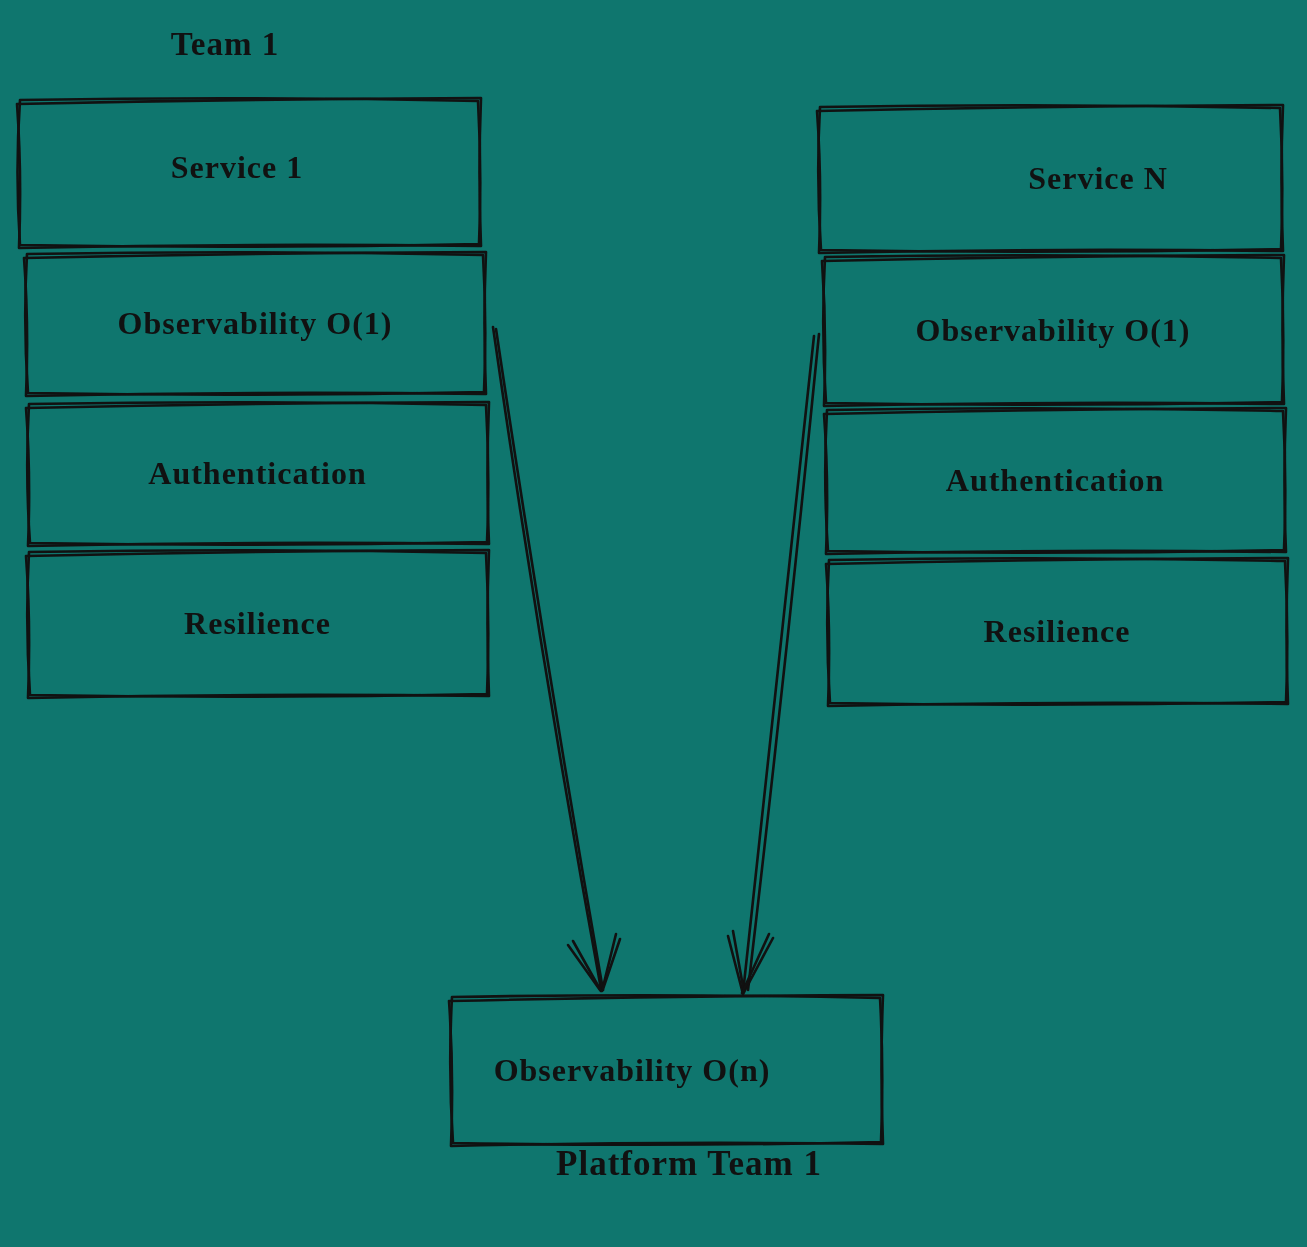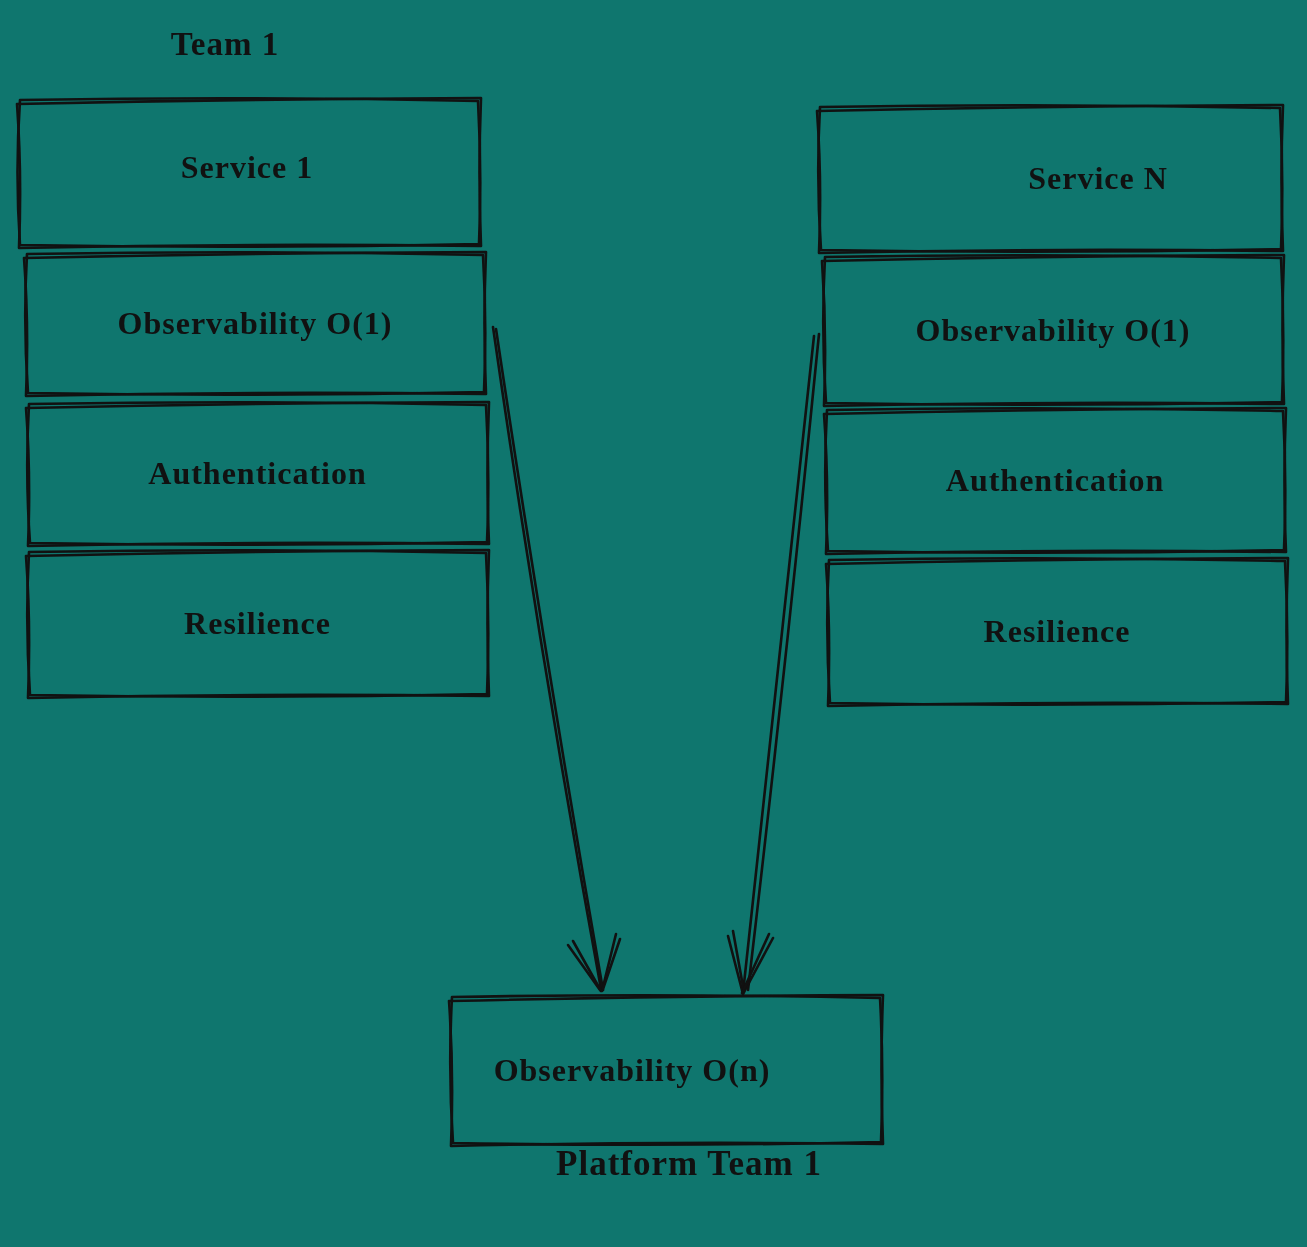--- a/index.html
+++ b/index.html
@@ -97,21 +97,21 @@
       <path d="M 819 334 Q 786 666 748 990"></path>
       <path d="M 743 994 L 728 936"></path>
       <path d="M 744 992 L 733 931"></path>
       <path d="M 743 994 L 773 938"></path>
       <path d="M 742 993 L 769 934"></path>
     </g>
   </svg>
 
   <div class="lbl title-lbl" style="left:75px;top:20px;width:300px;height:48px">Team 1</div>
 
-  <div class="lbl box-lbl" style="left:16px;top:98px;width:462px;height:138px">Service 1</div>
+  <div class="lbl box-lbl" style="left:6px;top:98px;width:462px;height:138px">Service 1</div>
   <div class="lbl box-lbl" style="left:25px;top:252px;width:460px;height:143px">Observability O(1)</div>
   <div class="lbl box-lbl" style="left:27px;top:402px;width:461px;height:143px">Authentication</div>
   <div class="lbl box-lbl" style="left:27px;top:550px;width:461px;height:147px">Resilience</div>
 
   <div class="lbl box-lbl" style="left:866px;top:105px;width:464px;height:147px">Service N</div>
   <div class="lbl box-lbl" style="left:823px;top:255px;width:460px;height:150px">Observability O(1)</div>
   <div class="lbl box-lbl" style="left:825px;top:408px;width:460px;height:145px">Authentication</div>
   <div class="lbl box-lbl" style="left:827px;top:558px;width:460px;height:147px">Resilience</div>
 
   <div class="lbl box-lbl" style="left:450px;top:995px;width:364px;height:150px">Observability O(n)</div>

